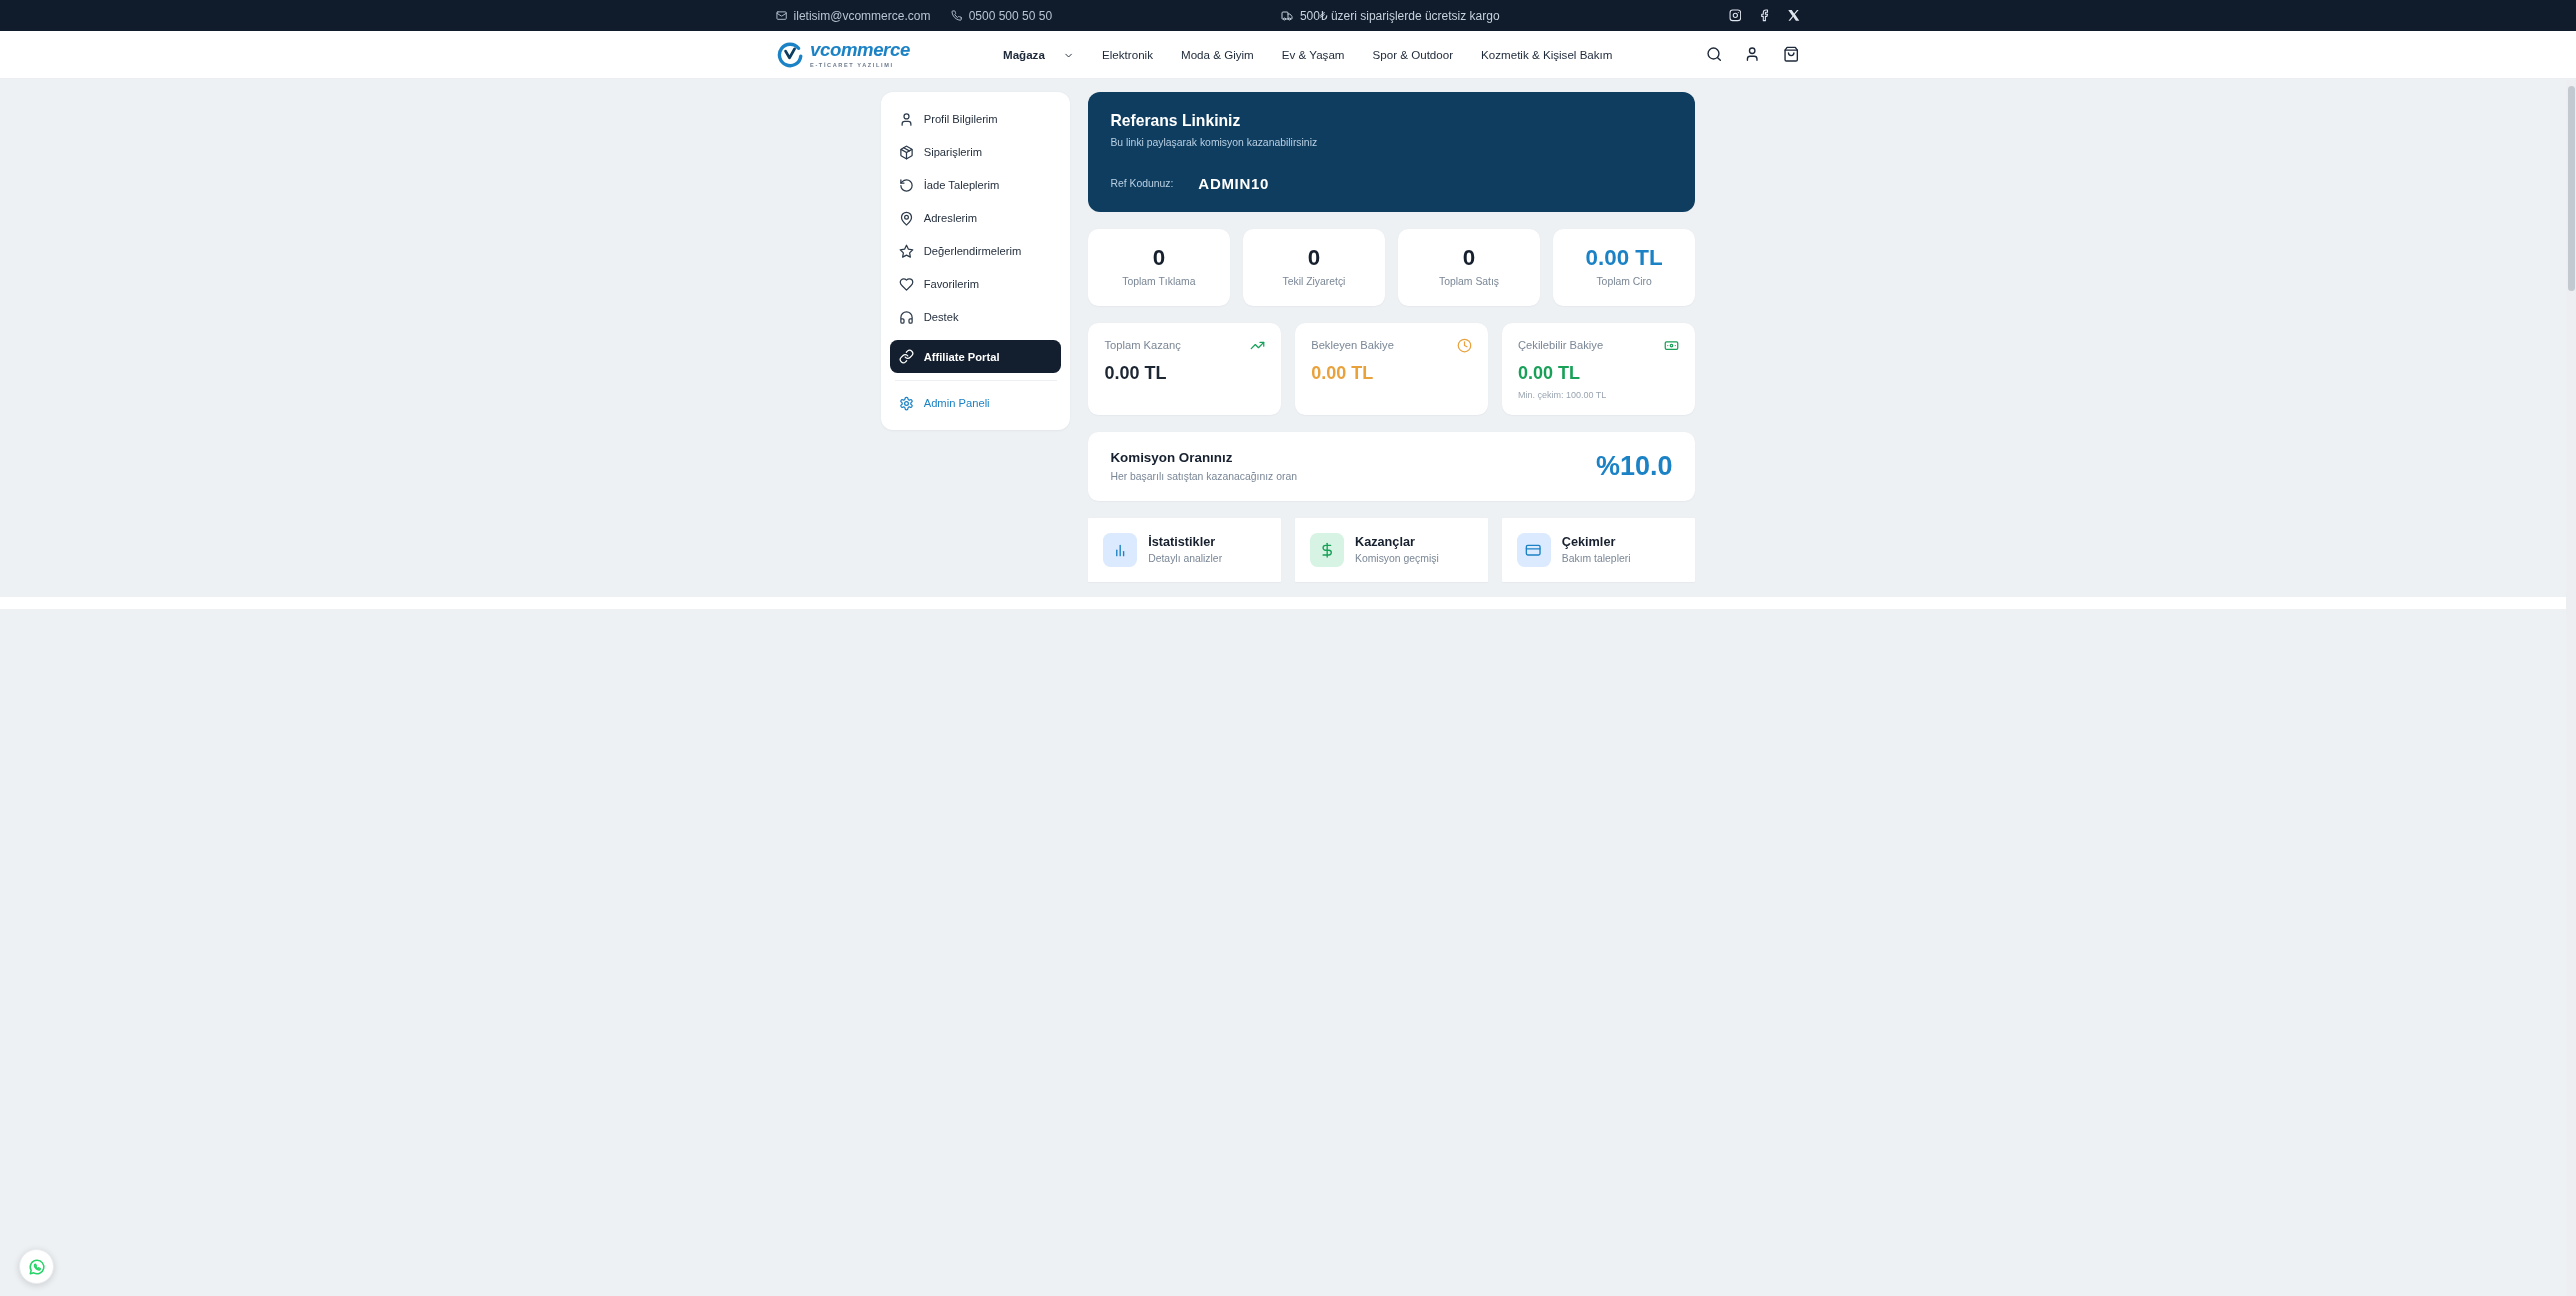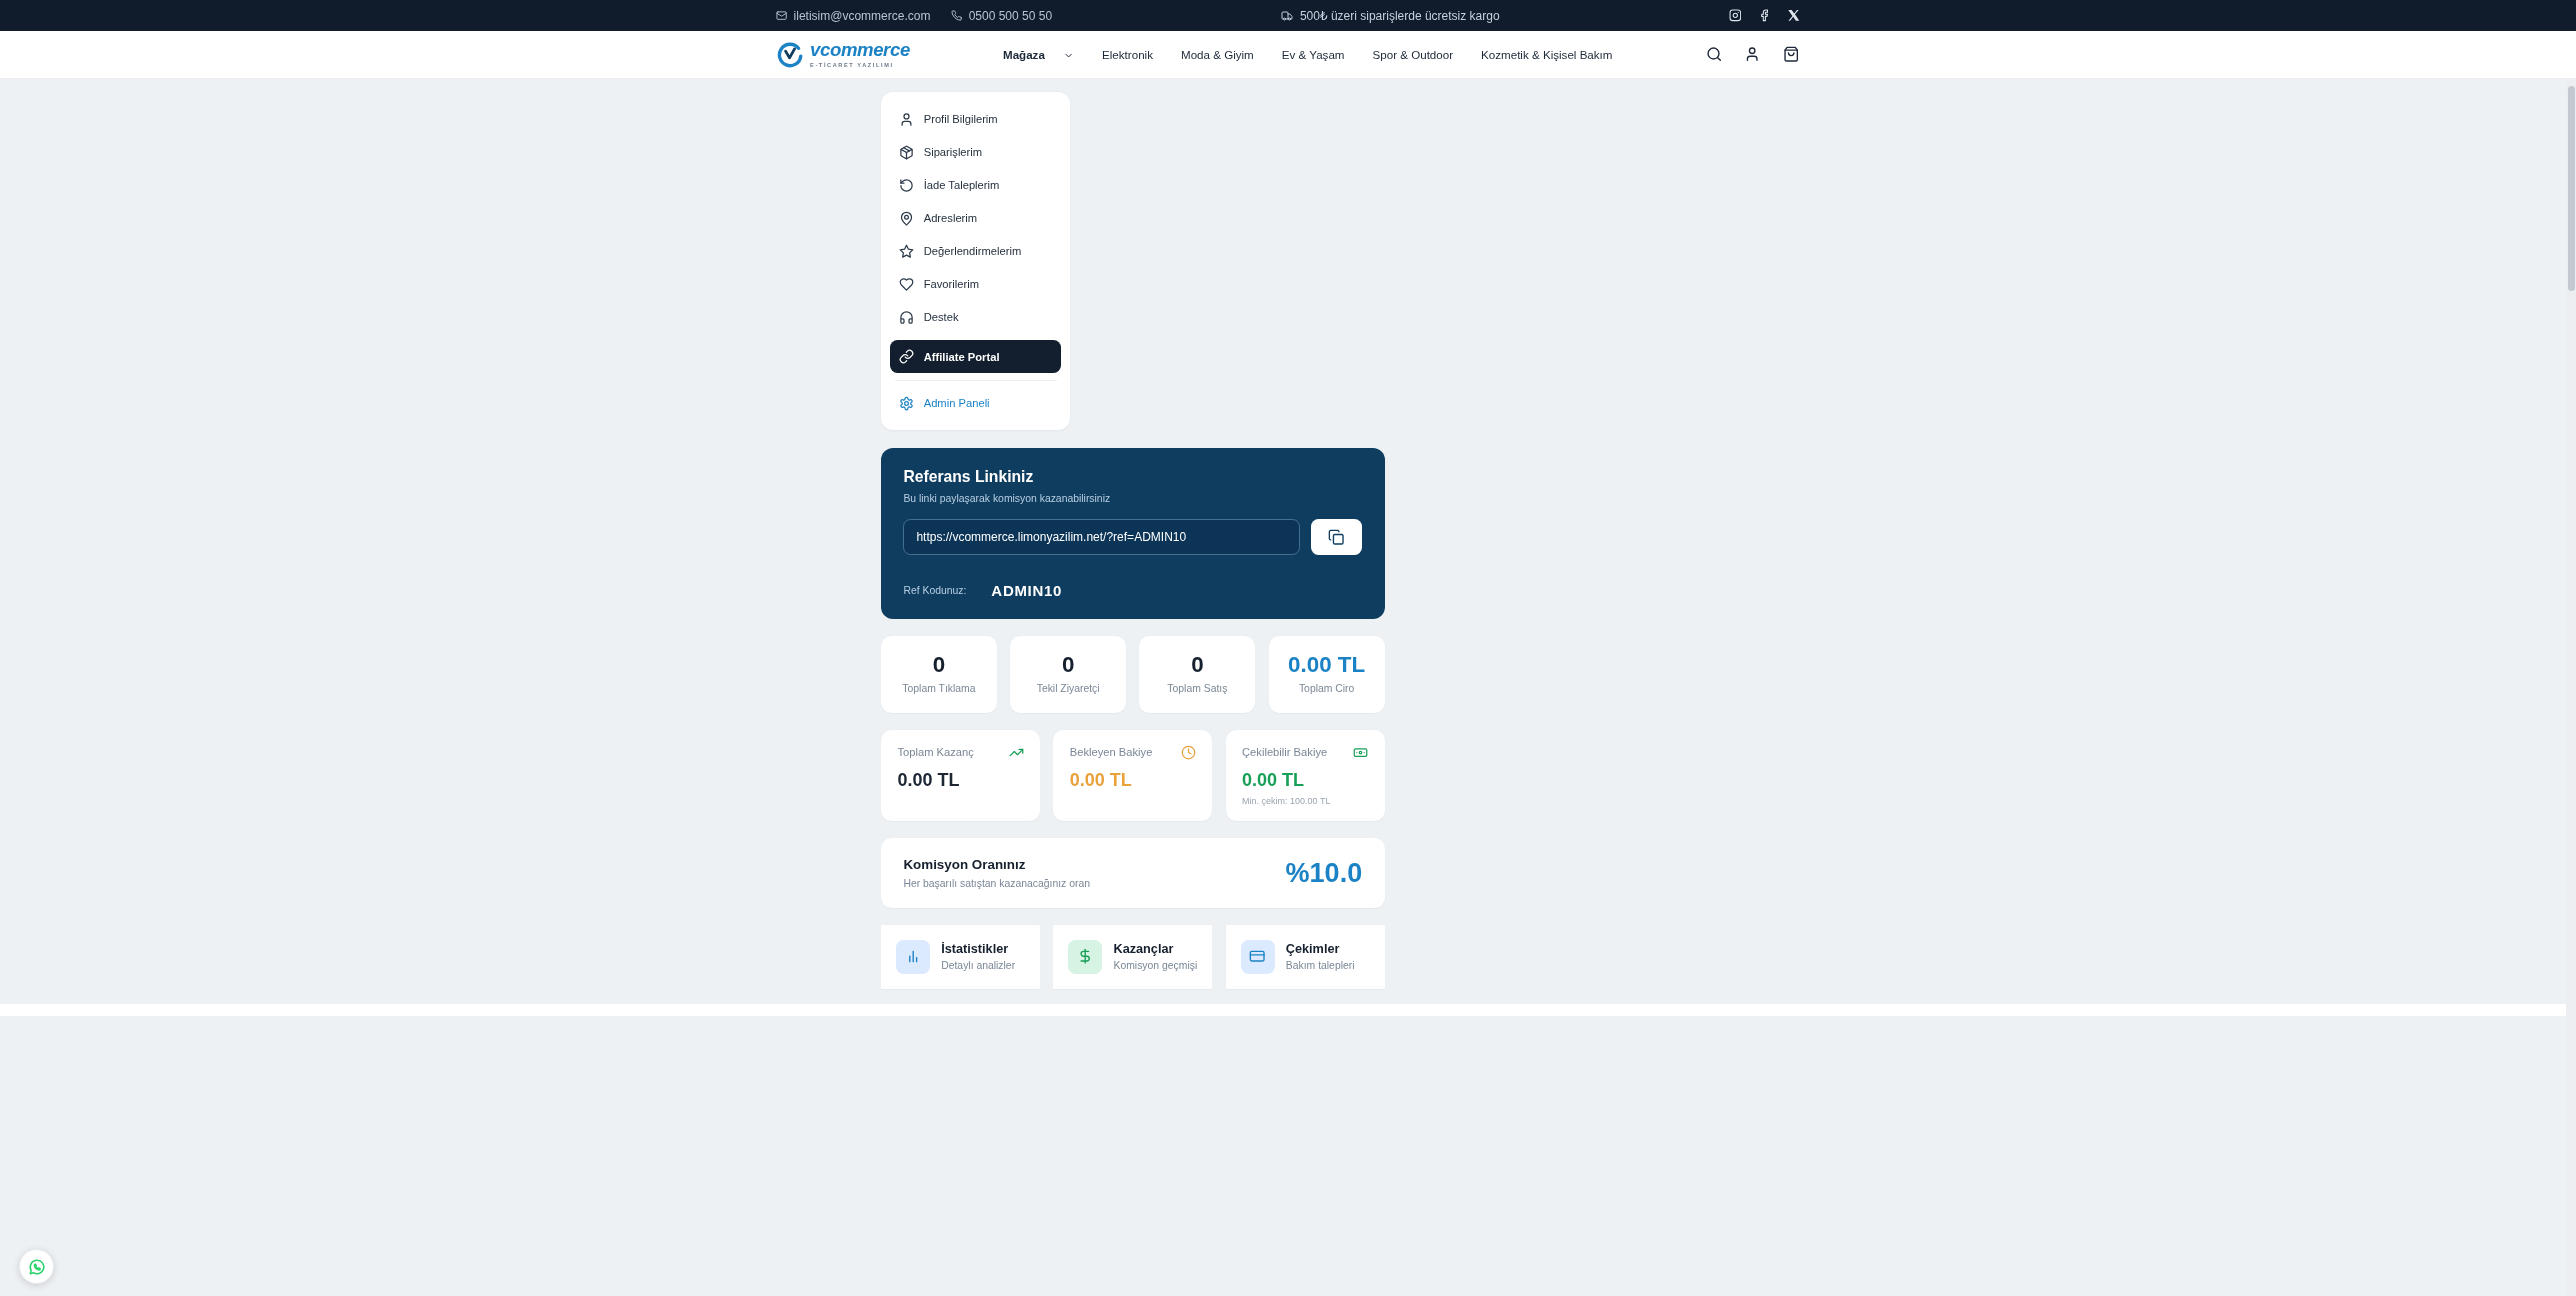--- a/index.html
+++ b/index.html
@@ -35,21 +35,21 @@
   .logo-text { color: #1b82c5; font-size: 18.6px; font-weight: 800; font-style: italic; line-height: 1; letter-spacing: -0.4px; }
   .logo-sub { font-size: 5.6px; letter-spacing: 1.6px; color: #6b7a8c; margin-top: 2.2px; font-weight: 700; }
   .nav { flex: 1; display: flex; justify-content: center; gap: 28px; align-items: center; font-size: 11.6px; color: #1d2838; }
   .nav-item { display: flex; align-items: center; gap: 18px; cursor: pointer; white-space: nowrap; }
   .nav-item.strong { font-weight: 700; }
   .nav-item svg { width: 11.2px; height: 11.2px; margin-top: 1.5px; }
   .header-icons { display: flex; gap: 22.4px; align-items: center; color: #1d2838; }
   .header-icons svg { width: 16.4px; height: 16.4px; cursor: pointer; }
 
   
-  .content { width: 814px; margin: 13.4px auto 0; display: flex; gap: 18px; align-items: flex-start; flex-direction: column; }
+  .content { width: 814px; margin: 13.4px auto 0; display: flex; gap: 18px; align-items: flex-start; }
 
   
   .sidebar { width: 189px; flex-shrink: 0; background: #fff; border-radius: 12px; padding: 10.4px 9px; box-shadow: 0 0.7px 2.2px rgba(16,27,44,0.05); }
   .side-item { display: flex; align-items: center; gap: 9.7px; padding: 9px 9px; font-size: 11.2px; color: #25303e; border-radius: 7.5px; cursor: pointer; }
   .side-item svg { width: 15px; height: 15px; color: #2c3a4a; flex-shrink: 0; }
   .side-item.active { background: #131f2e; color: #ffffff; margin: 6.7px 0; font-weight: 600; }
   .side-item.active svg { color: #ffffff; }
   .side-item.admin { color: #1b82c5; }
   .side-item.admin svg { color: #1b82c5; }
   .side-divider { height: 0.7px; background: #edf0f3; margin: 6px 4.5px; }
@@ -281,29 +281,20 @@
         </svg>
       <span>Admin Paneli</span>
     </div>
   </aside>
 
   <main class="main">
 
     <section class="referral">
       <h2 class="referral-title">Referans Linkiniz</h2>
       <div class="referral-sub">Bu linki paylaşarak komisyon kazanabilirsiniz</div>
-      <div class="link-row">
-        <input class="link-input" readonly="" value="https://vcommerce.limonyazilim.net/?ref=ADMIN10" style="">
-        <button class="copy-btn">
-          <svg class="ic" viewBox="0 0 24 24">
-              <rect width="14" height="14" x="8" y="8" rx="2"></rect>
-              <path d="M4 16c-1.1 0-2-.9-2-2V4c0-1.1.9-2 2-2h10c1.1 0 2 .9 2 2"></path>
-            </svg>
-        </button>
-      </div>
       <div class="ref-row">
         <span>Ref Kodunuz:</span>
         <span class="ref-code">ADMIN10</span>
       </div>
     </section>
 
     <div class="stats-row">
       <div class="stat-card">
         <div class="stat-value">0</div>
         <div class="stat-label">Toplam Tıklama</div>

